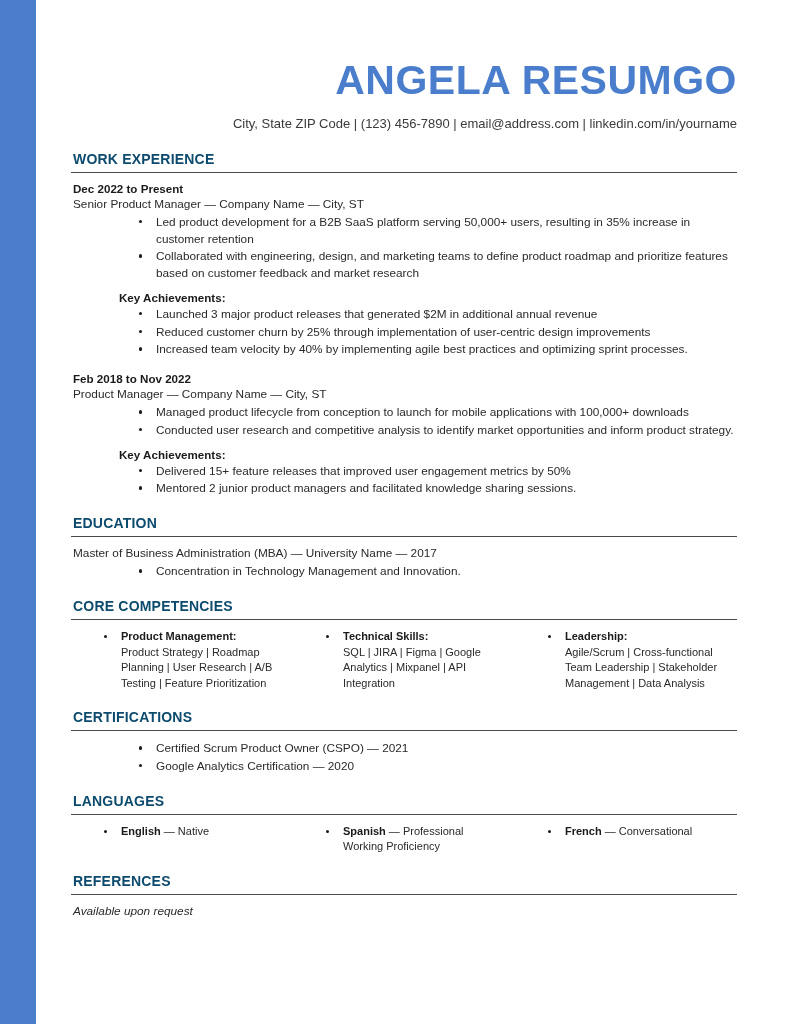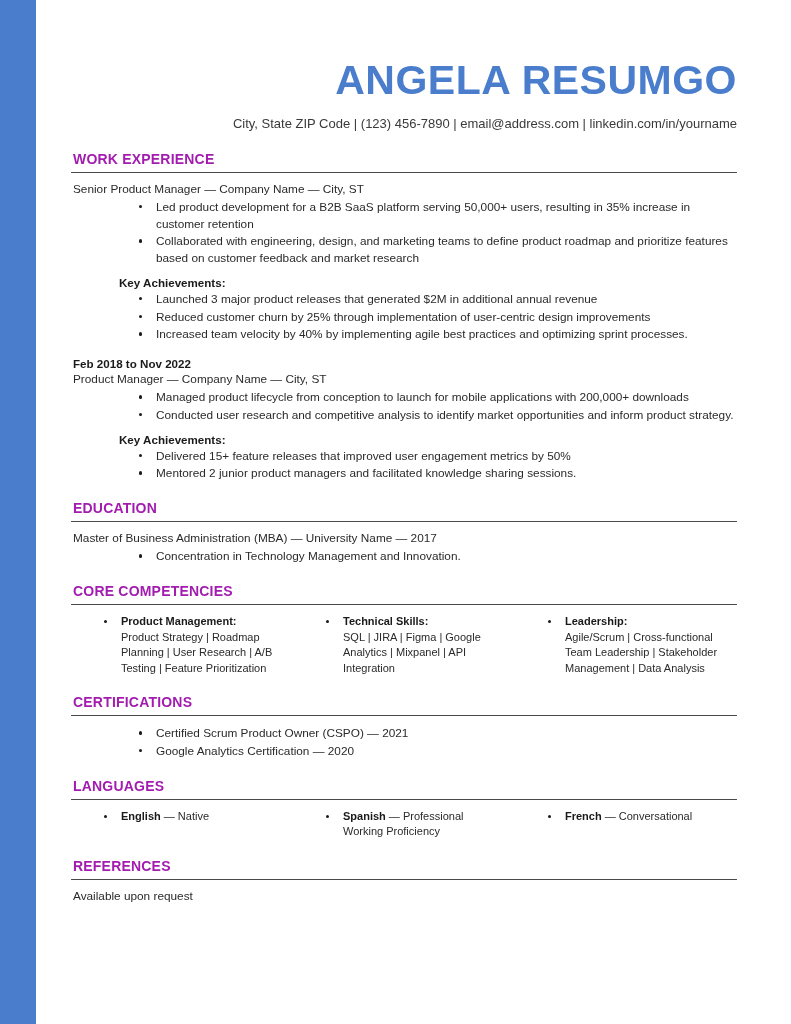--- a/index.html
+++ b/index.html
@@ -72,21 +72,21 @@
   
   .section {
     margin-top: 20px;
   }
   .section.tight {
     margin-top: 18px;
   }
   .section-title {
     font-size: 14px;
     font-weight: bold;
-    color: #a21caf;
+    color: #0c4a6e;
     letter-spacing: 0.2px;
     margin: 0 0 5px 0;
     padding-left: 2px;
   }
   .rule {
     height: 0;
     border-top: 1.6px solid #4a4a4a;
     margin: 0 0 9px 0;
   }
 
@@ -183,20 +183,21 @@
     color: #1a1a1a;
   }
   .lang-desc {
     font-weight: normal;
     color: #2a2a2a;
   }
 
   
   .references-note {
     font-size: 11.8px;
+    font-style: italic;
     color: #2a2a2a;
     margin: 2px 0 0 2px;
   }
 </style>
 </head>
 <body>
 
 <div class="page">
 
   <div class="accent-stripe"></div>
@@ -207,38 +208,39 @@
       <div>
         <h1 class="name">ANGELA RESUMGO</h1>
         <div class="contact">City, State ZIP Code | (123) 456-7890 | email@address.com | linkedin.com/in/yourname</div>
       </div>
 
       <div class="section">
         <div class="section-title">WORK EXPERIENCE</div>
         <div class="rule"></div>
 
         <div class="job">
+          <div class="job-dates">Dec 2022 to Present</div>
           <div class="job-role">Senior Product Manager — Company Name — City, ST</div>
           <ul class="bullets">
             <li>Led product development for a B2B SaaS platform serving 50,000+ users, resulting in 35% increase in customer retention</li>
             <li>Collaborated with engineering, design, and marketing teams to define product roadmap and prioritize features based on customer feedback and market research</li>
           </ul>
           <div class="sub-head">Key Achievements:</div>
           <ul class="bullets">
             <li>Launched 3 major product releases that generated $2M in additional annual revenue</li>
             <li>Reduced customer churn by 25% through implementation of user-centric design improvements</li>
             <li>Increased team velocity by 40% by implementing agile best practices and optimizing sprint processes.</li>
           </ul>
         </div>
 
         <div class="job">
           <div class="job-dates">Feb 2018 to Nov 2022</div>
           <div class="job-role">Product Manager — Company Name — City, ST</div>
           <ul class="bullets">
-            <li>Managed product lifecycle from conception to launch for mobile applications with 200,000+ downloads</li>
+            <li>Managed product lifecycle from conception to launch for mobile applications with 100,000+ downloads</li>
             <li>Conducted user research and competitive analysis to identify market opportunities and inform product strategy.</li>
           </ul>
           <div class="sub-head">Key Achievements:</div>
           <ul class="bullets">
             <li>Delivered 15+ feature releases that improved user engagement metrics by 50%</li>
             <li>Mentored 2 junior product managers and facilitated knowledge sharing sessions.</li>
           </ul>
         </div>
       </div>
 

